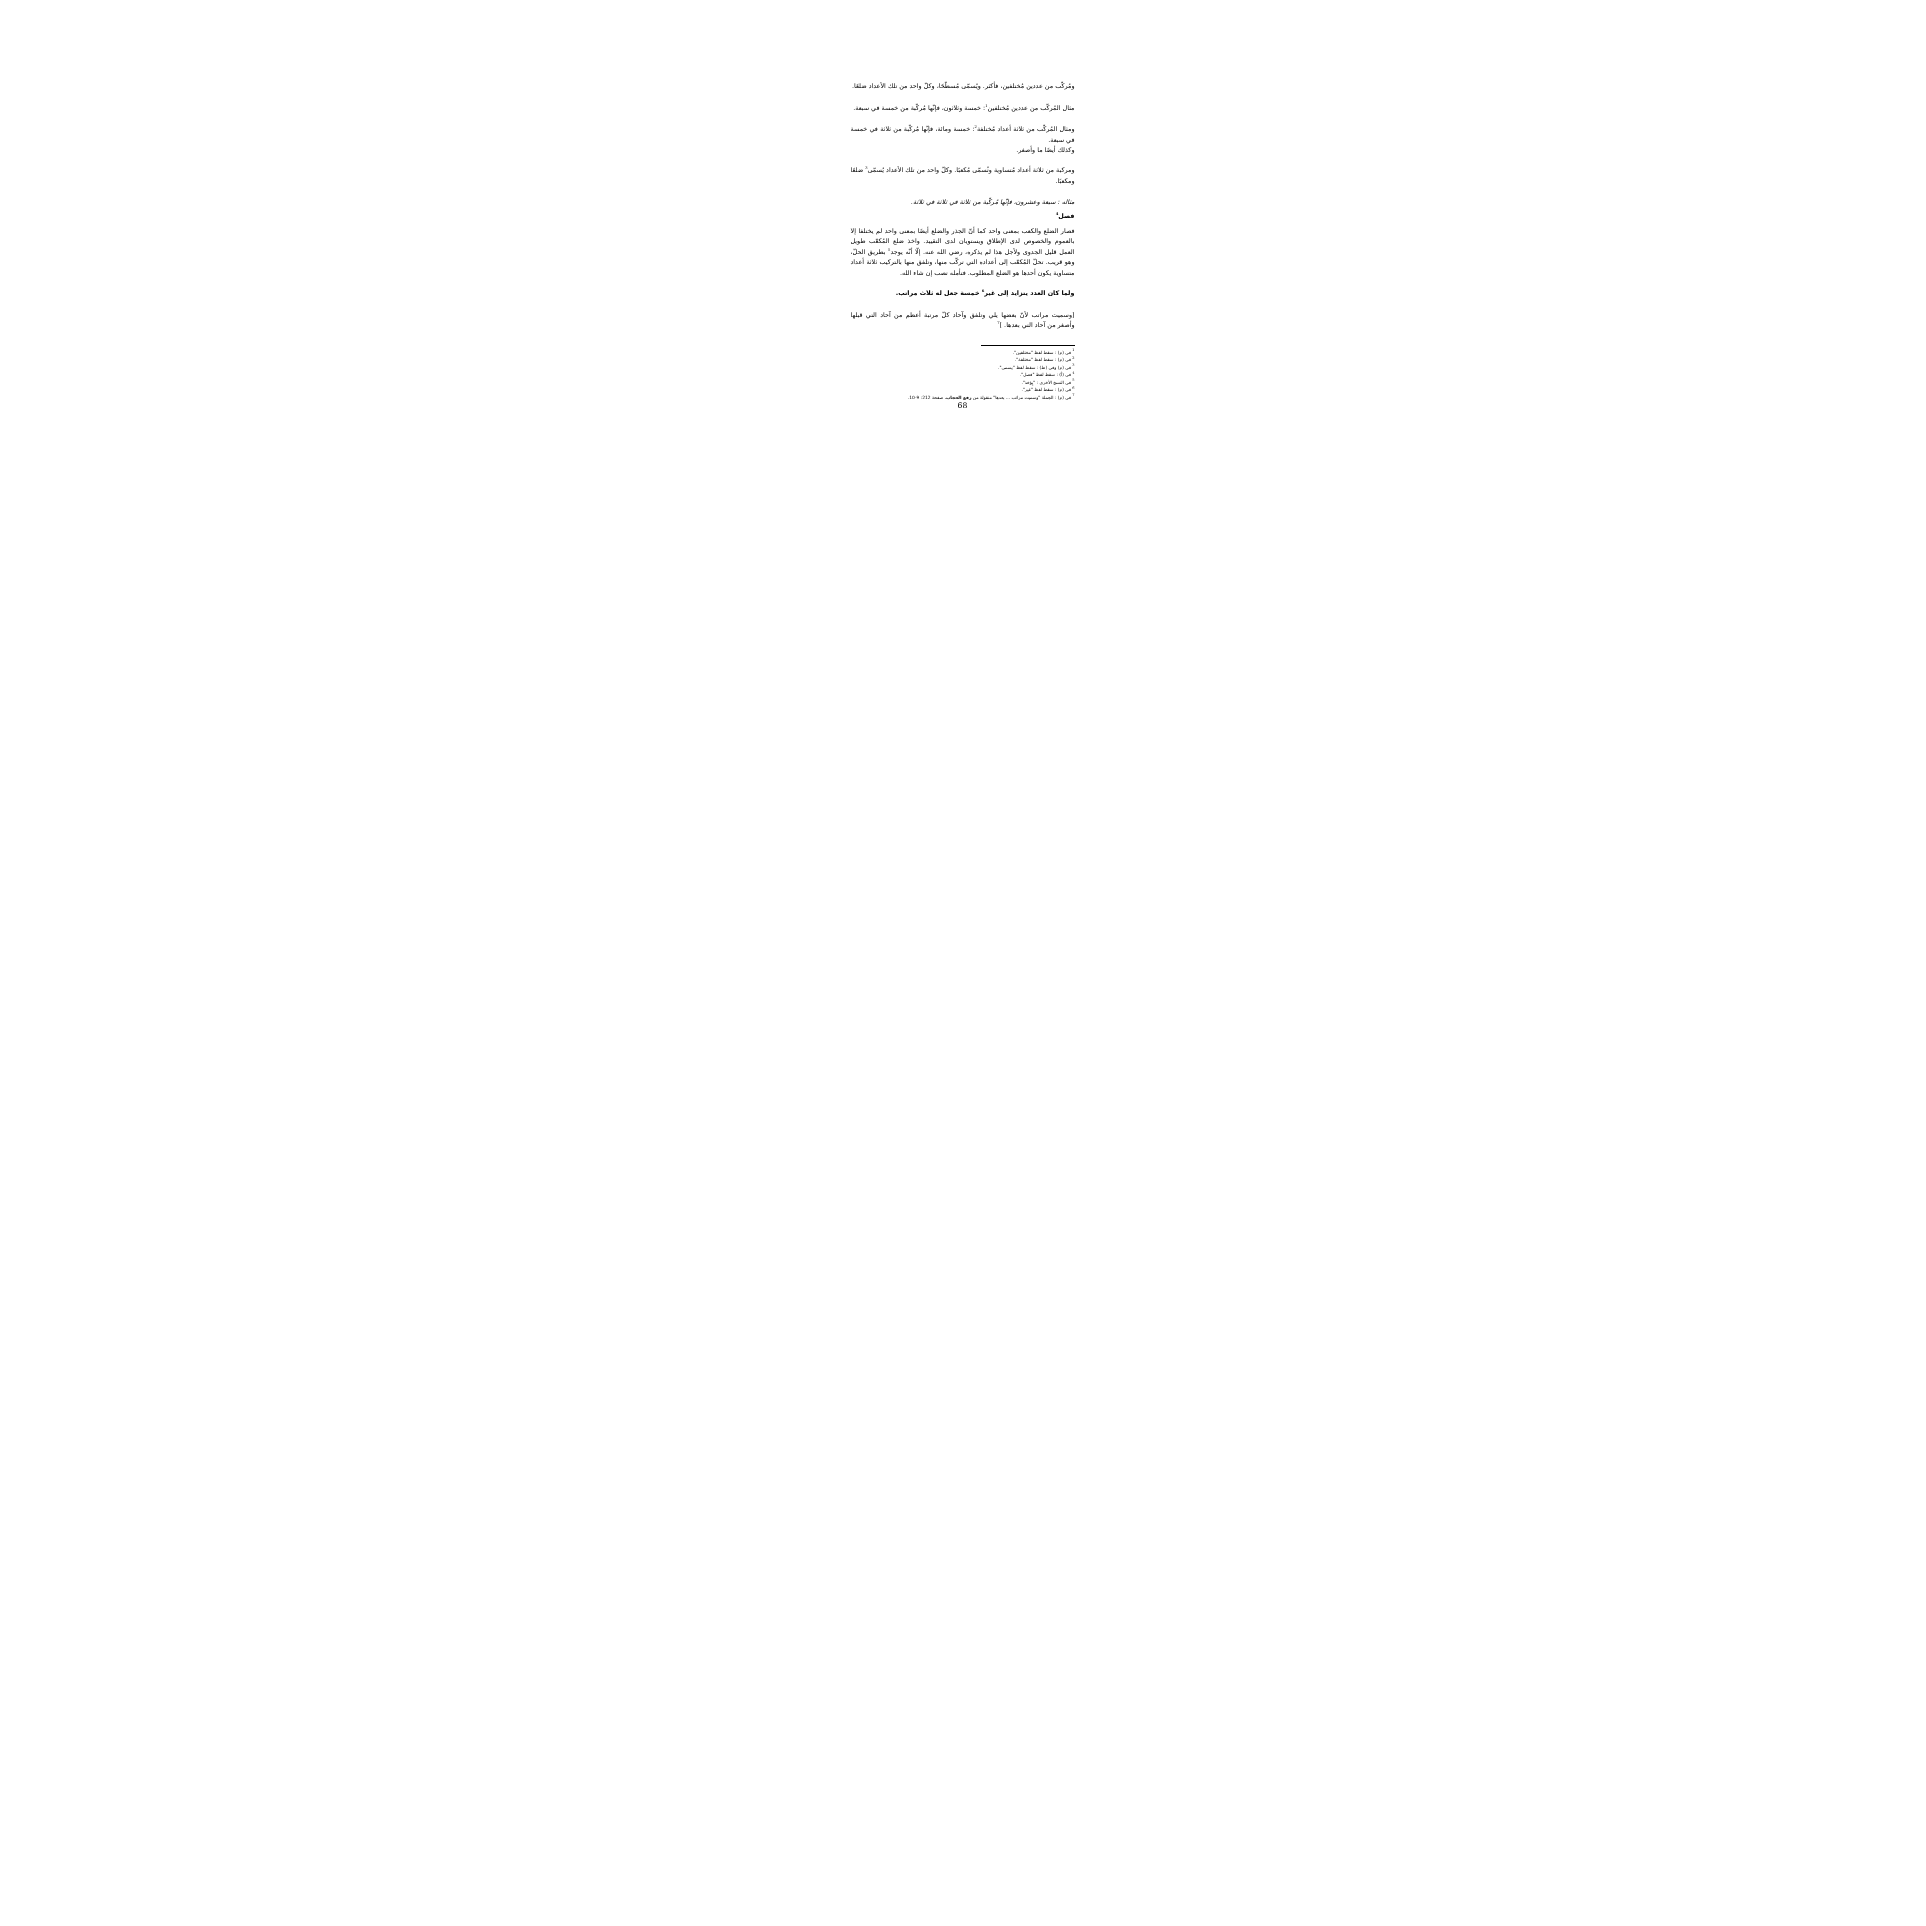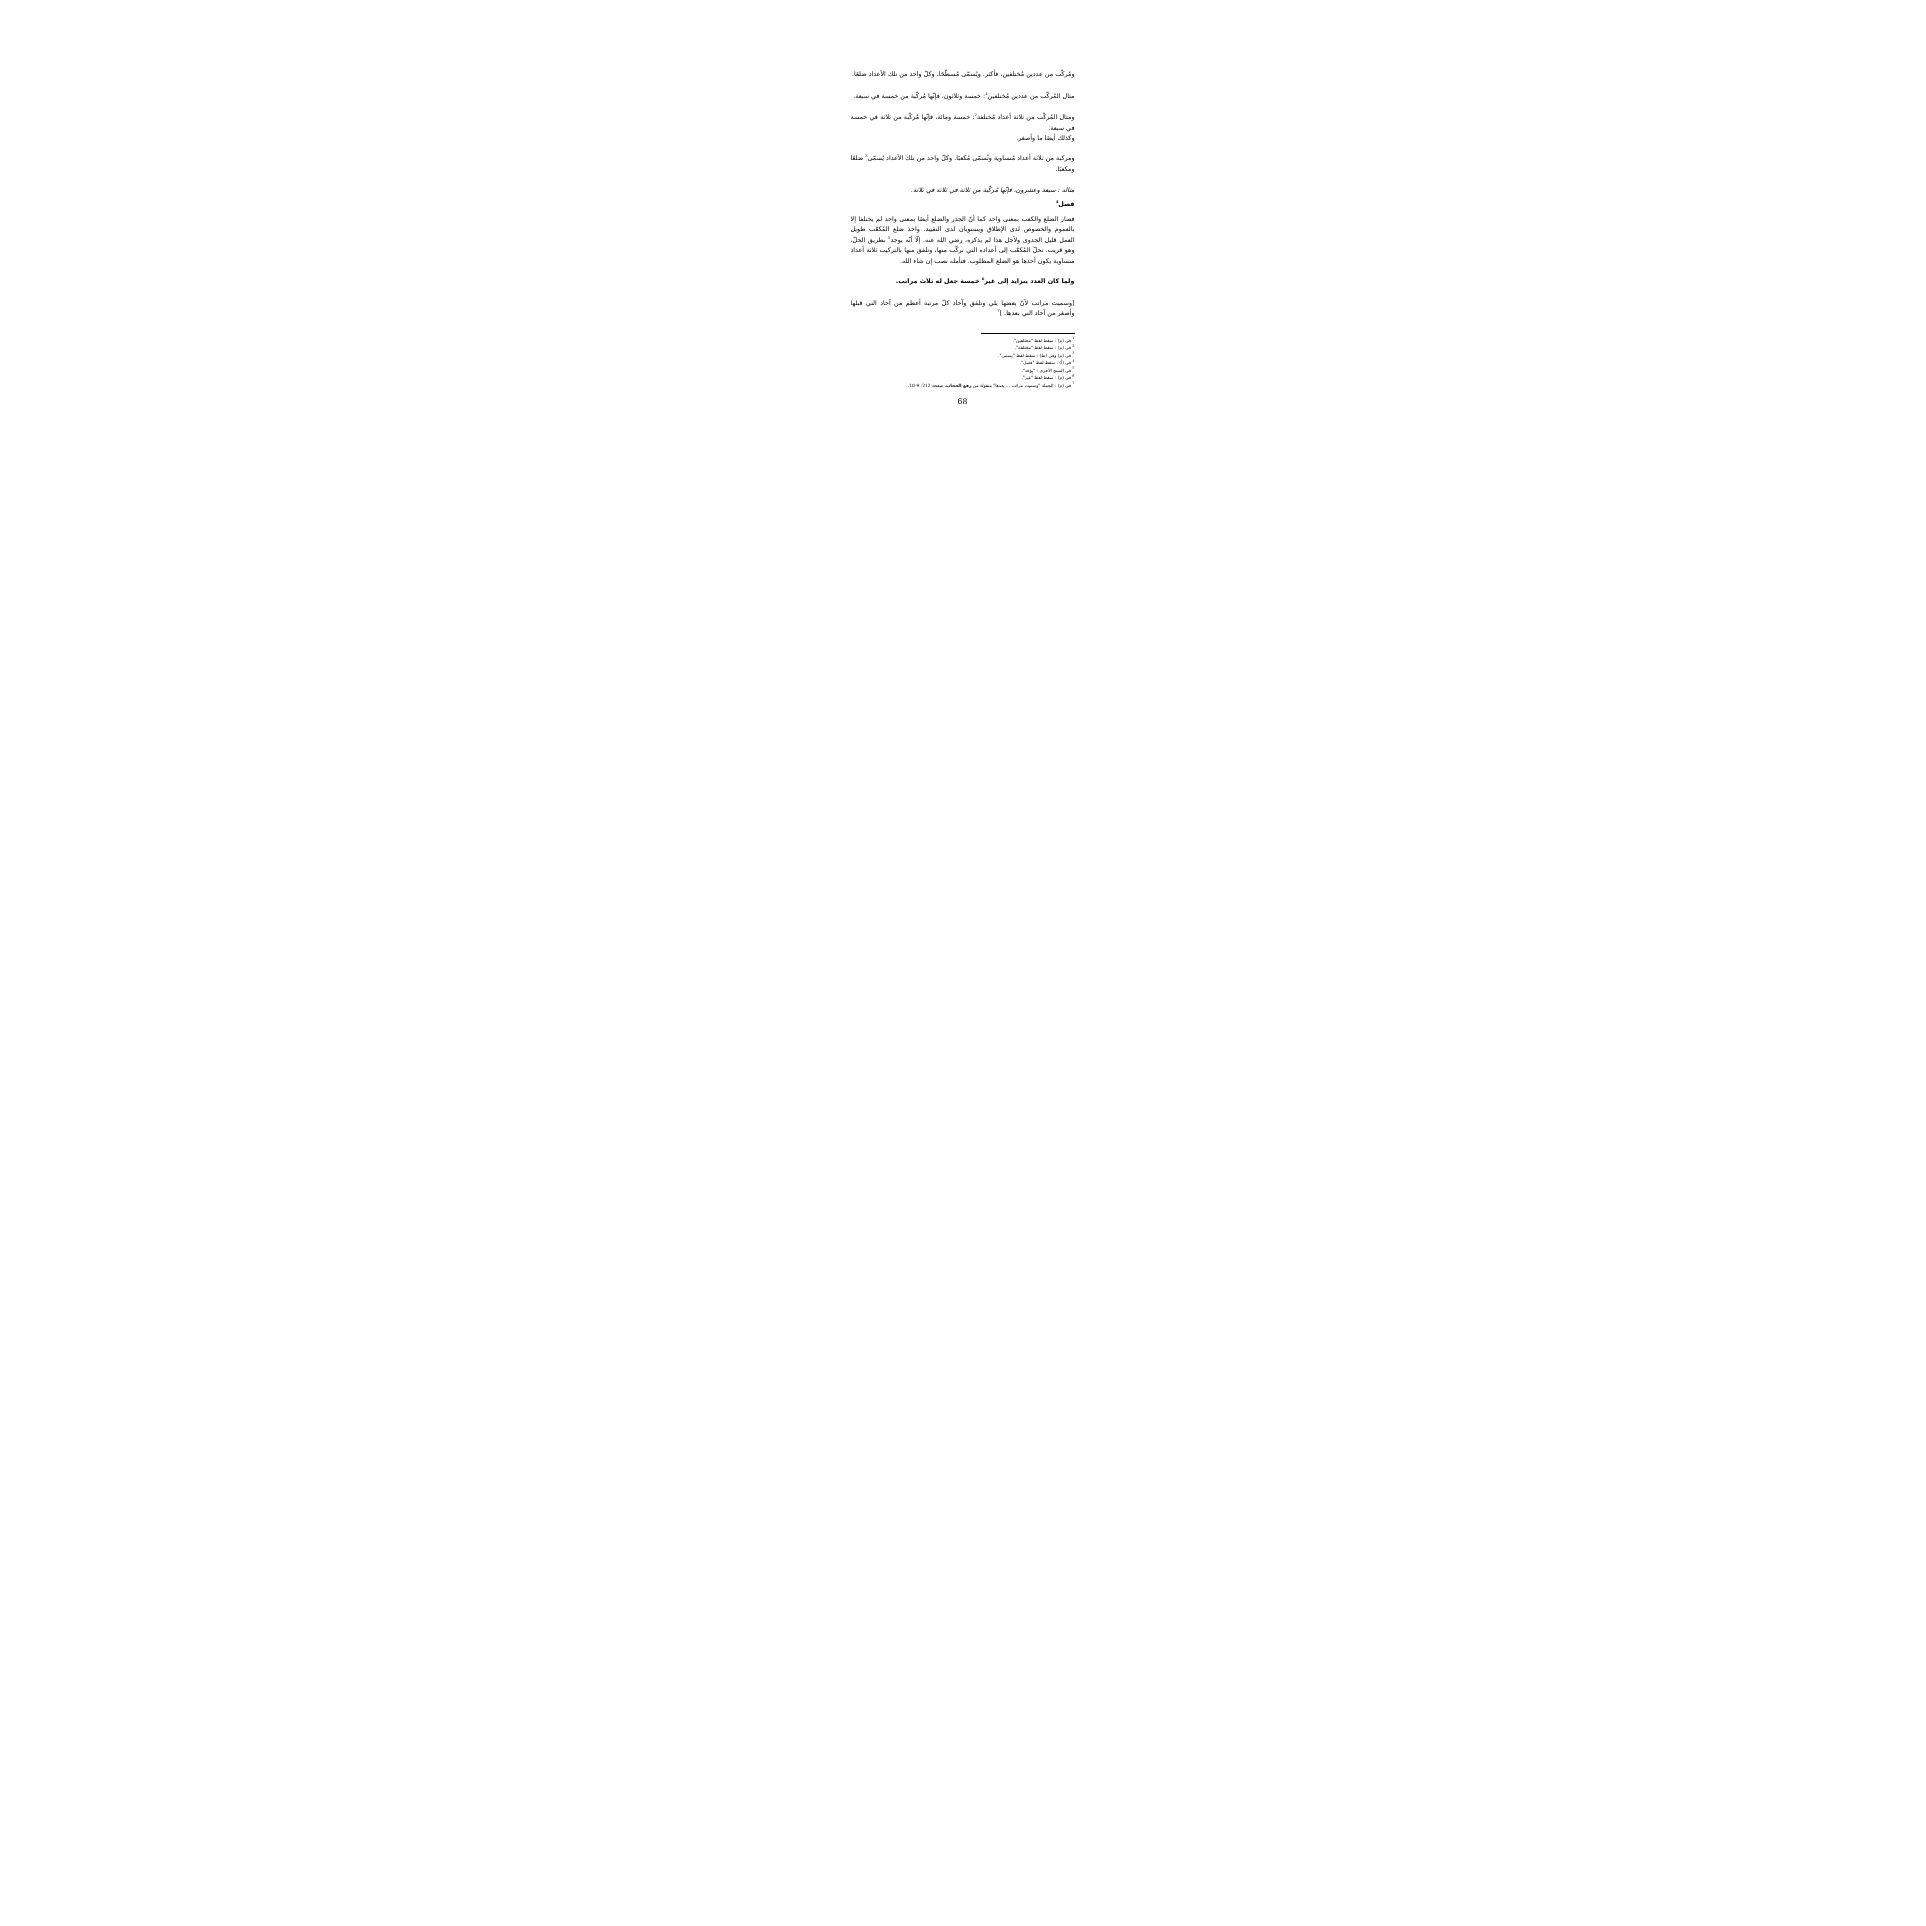--- a/index.html
+++ b/index.html
@@ -7,21 +7,21 @@
     position:relative;
     width:385px; height:545px;
     margin:0 auto;
     background:#ffffff;
     color:#000;
     font-family:"DejaVu Sans", sans-serif;
     overflow:hidden;
   }
   .content {
     position:absolute;
-    top:69px; right:81px;
+    top:81px; right:81px;
     width:224px;
     direction:rtl;
     text-align:justify;
     font-size:6.4px;
     line-height:10.4px;
   }
   .para { margin:0; padding:0; }
   .p1 { margin-bottom:11.6px; }
   .p2 { margin-bottom:10.8px; }
   .p3 { margin-bottom:10px; }
@@ -43,21 +43,21 @@
     margin:0 0 3.5px 0;
   }
   .footnotes {
     font-size:4.4px;
     line-height:7.5px;
     text-align:right;
   }
   .fn { margin:0; padding:0; }
   .fn sup.ref { font-size:3.5px; margin-left:1.2px; }
   .page-number {
-    margin-top:8px;
+    margin-top:0;
     font-family:"DejaVu Serif", serif;
     font-size:7.7px;
     line-height:10px;
     text-align:center;
     direction:ltr;
   }
 </style>
 </head>
 <body>
 

